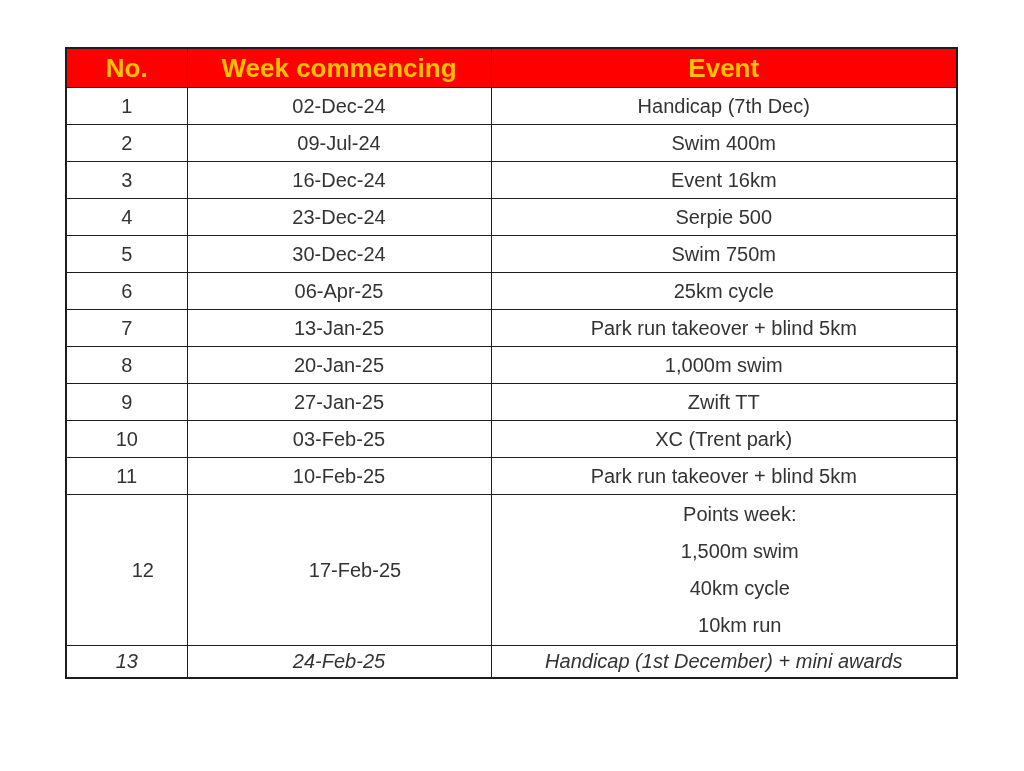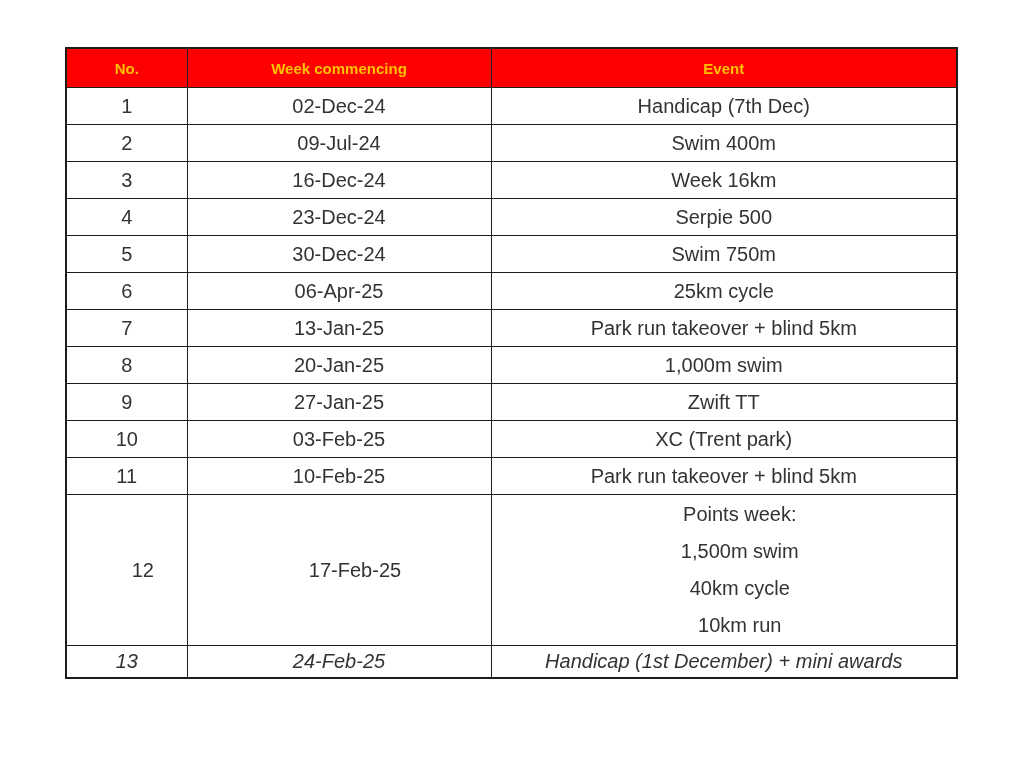--- a/index.html
+++ b/index.html
@@ -34,21 +34,21 @@
     text-align: center;
     vertical-align: middle;
     padding: 0;
     overflow: hidden;
     white-space: nowrap;
   }
   .schedule-table thead th {
     background: var(--header-bg);
     color: var(--header-text);
     font-weight: bold;
-    font-size: 15px;
+    font-size: 26px;
     height: 38px;
   }
   .schedule-table tbody td {
     color: var(--body-text);
     font-size: 20px;
     height: 36px;
     background: #ffffff;
   }
   col.c-no    { width: 121px; }
   col.c-week  { width: 304px; }
@@ -80,21 +80,21 @@
         <td>Handicap (7th Dec)</td>
       </tr>
       <tr>
         <td>2</td>
         <td>09-Jul-24</td>
         <td>Swim 400m</td>
       </tr>
       <tr>
         <td>3</td>
         <td>16-Dec-24</td>
-        <td>Week 16km</td>
+        <td>Event 16km</td>
       </tr>
       <tr>
         <td>4</td>
         <td>23-Dec-24</td>
         <td>Serpie 500</td>
       </tr>
       <tr>
         <td>5</td>
         <td>30-Dec-24</td>
         <td>Swim 750m</td>

